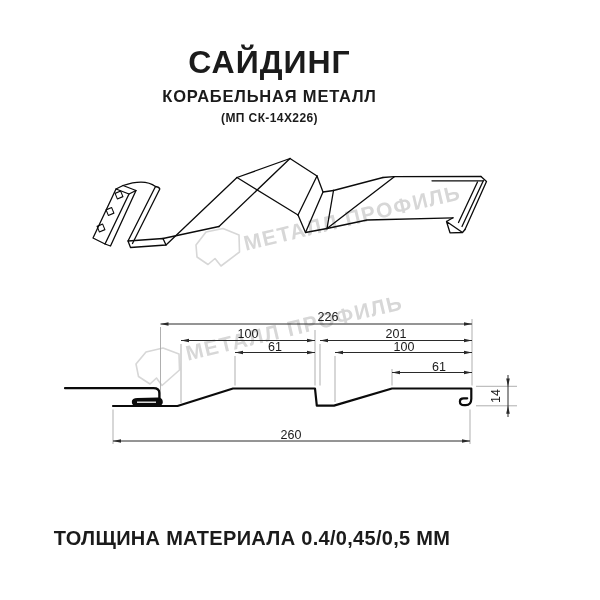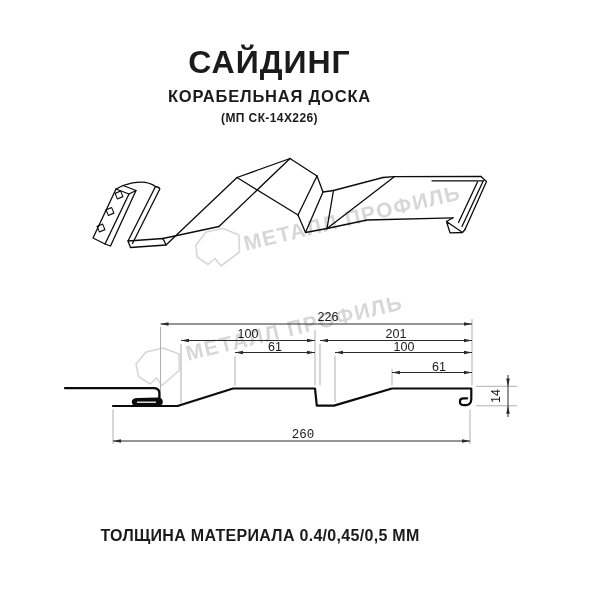--- a/index.html
+++ b/index.html
@@ -20,21 +20,21 @@
   
   .text-layer{z-index:3;pointer-events:none;}
   .header{
     position:absolute;left:0;top:46px;width:539px;text-align:center;color:#1b1b1b;
   }
   .page-title{font-size:32px;font-weight:800;letter-spacing:1px;line-height:1.0;}
   .page-subtitle{font-size:16.5px;font-weight:700;letter-spacing:.8px;margin-top:9px;}
   .model-code{font-size:12px;font-weight:700;letter-spacing:.4px;margin-top:5px;}
   .footer-text{
     position:absolute;left:0;top:527px;width:504px;text-align:center;
-    font-size:16px;font-weight:700;letter-spacing:.3px;color:#1b1b1b;margin-left:8px;
+    font-size:20px;font-weight:700;letter-spacing:.3px;color:#1b1b1b;
   }
   .dim-label{
     position:absolute;font-size:12.5px;font-weight:400;color:#1a1a1a;
     transform:translate(-50%,-50%);white-space:nowrap;line-height:1;
   }
   .dim-label.rot{transform:translate(-50%,-50%) rotate(-90deg);}
 </style>
 </head>
 <body>
 
@@ -138,27 +138,27 @@
   <g>
     <path d="M158 397.6 C161.2 397.6 162.8 399.3 162.8 402 C162.8 404.6 160.6 406.4 157 406.4 L137.5 406.4 C133.8 406.4 131.8 404.7 131.8 402.1 C131.8 399.7 133.8 398.1 137.5 398.1 Z" fill="#0b0b0b" stroke="none"></path>
     <path d="M137 402.2 H156" stroke="#ffffff" stroke-width="1.3" fill="none"></path>
   </g>
 </svg>
 
 <div class="layer text-layer">
 
   <div class="header">
     <div class="page-title">САЙДИНГ</div>
-    <div class="page-subtitle">КОРАБЕЛЬНАЯ ДОСКА</div>
+    <div class="page-subtitle">КОРАБЕЛЬНАЯ МЕТАЛЛ</div>
     <div class="model-code">(МП СК-14Х226)</div>
   </div>
 
   <span class="dim-label" style="left:328px;top:316.5px;">226</span>
   <span class="dim-label" style="left:248px;top:334px;">100</span>
   <span class="dim-label" style="left:275px;top:347px;">61</span>
   <span class="dim-label" style="left:396px;top:334px;">201</span>
   <span class="dim-label" style="left:404px;top:347px;">100</span>
   <span class="dim-label" style="left:439px;top:366.5px;">61</span>
-  <span class="dim-label" style="left:303px;top:434.5px;font-family:Liberation Mono, monospace;">260</span>
+  <span class="dim-label" style="left:291px;top:434.5px;">260</span>
   <span class="dim-label rot" style="left:496px;top:396px;">14</span>
 
   <div class="footer-text">ТОЛЩИНА МАТЕРИАЛА 0.4/0,45/0,5 ММ</div>
 </div>
 
 </body></html>

